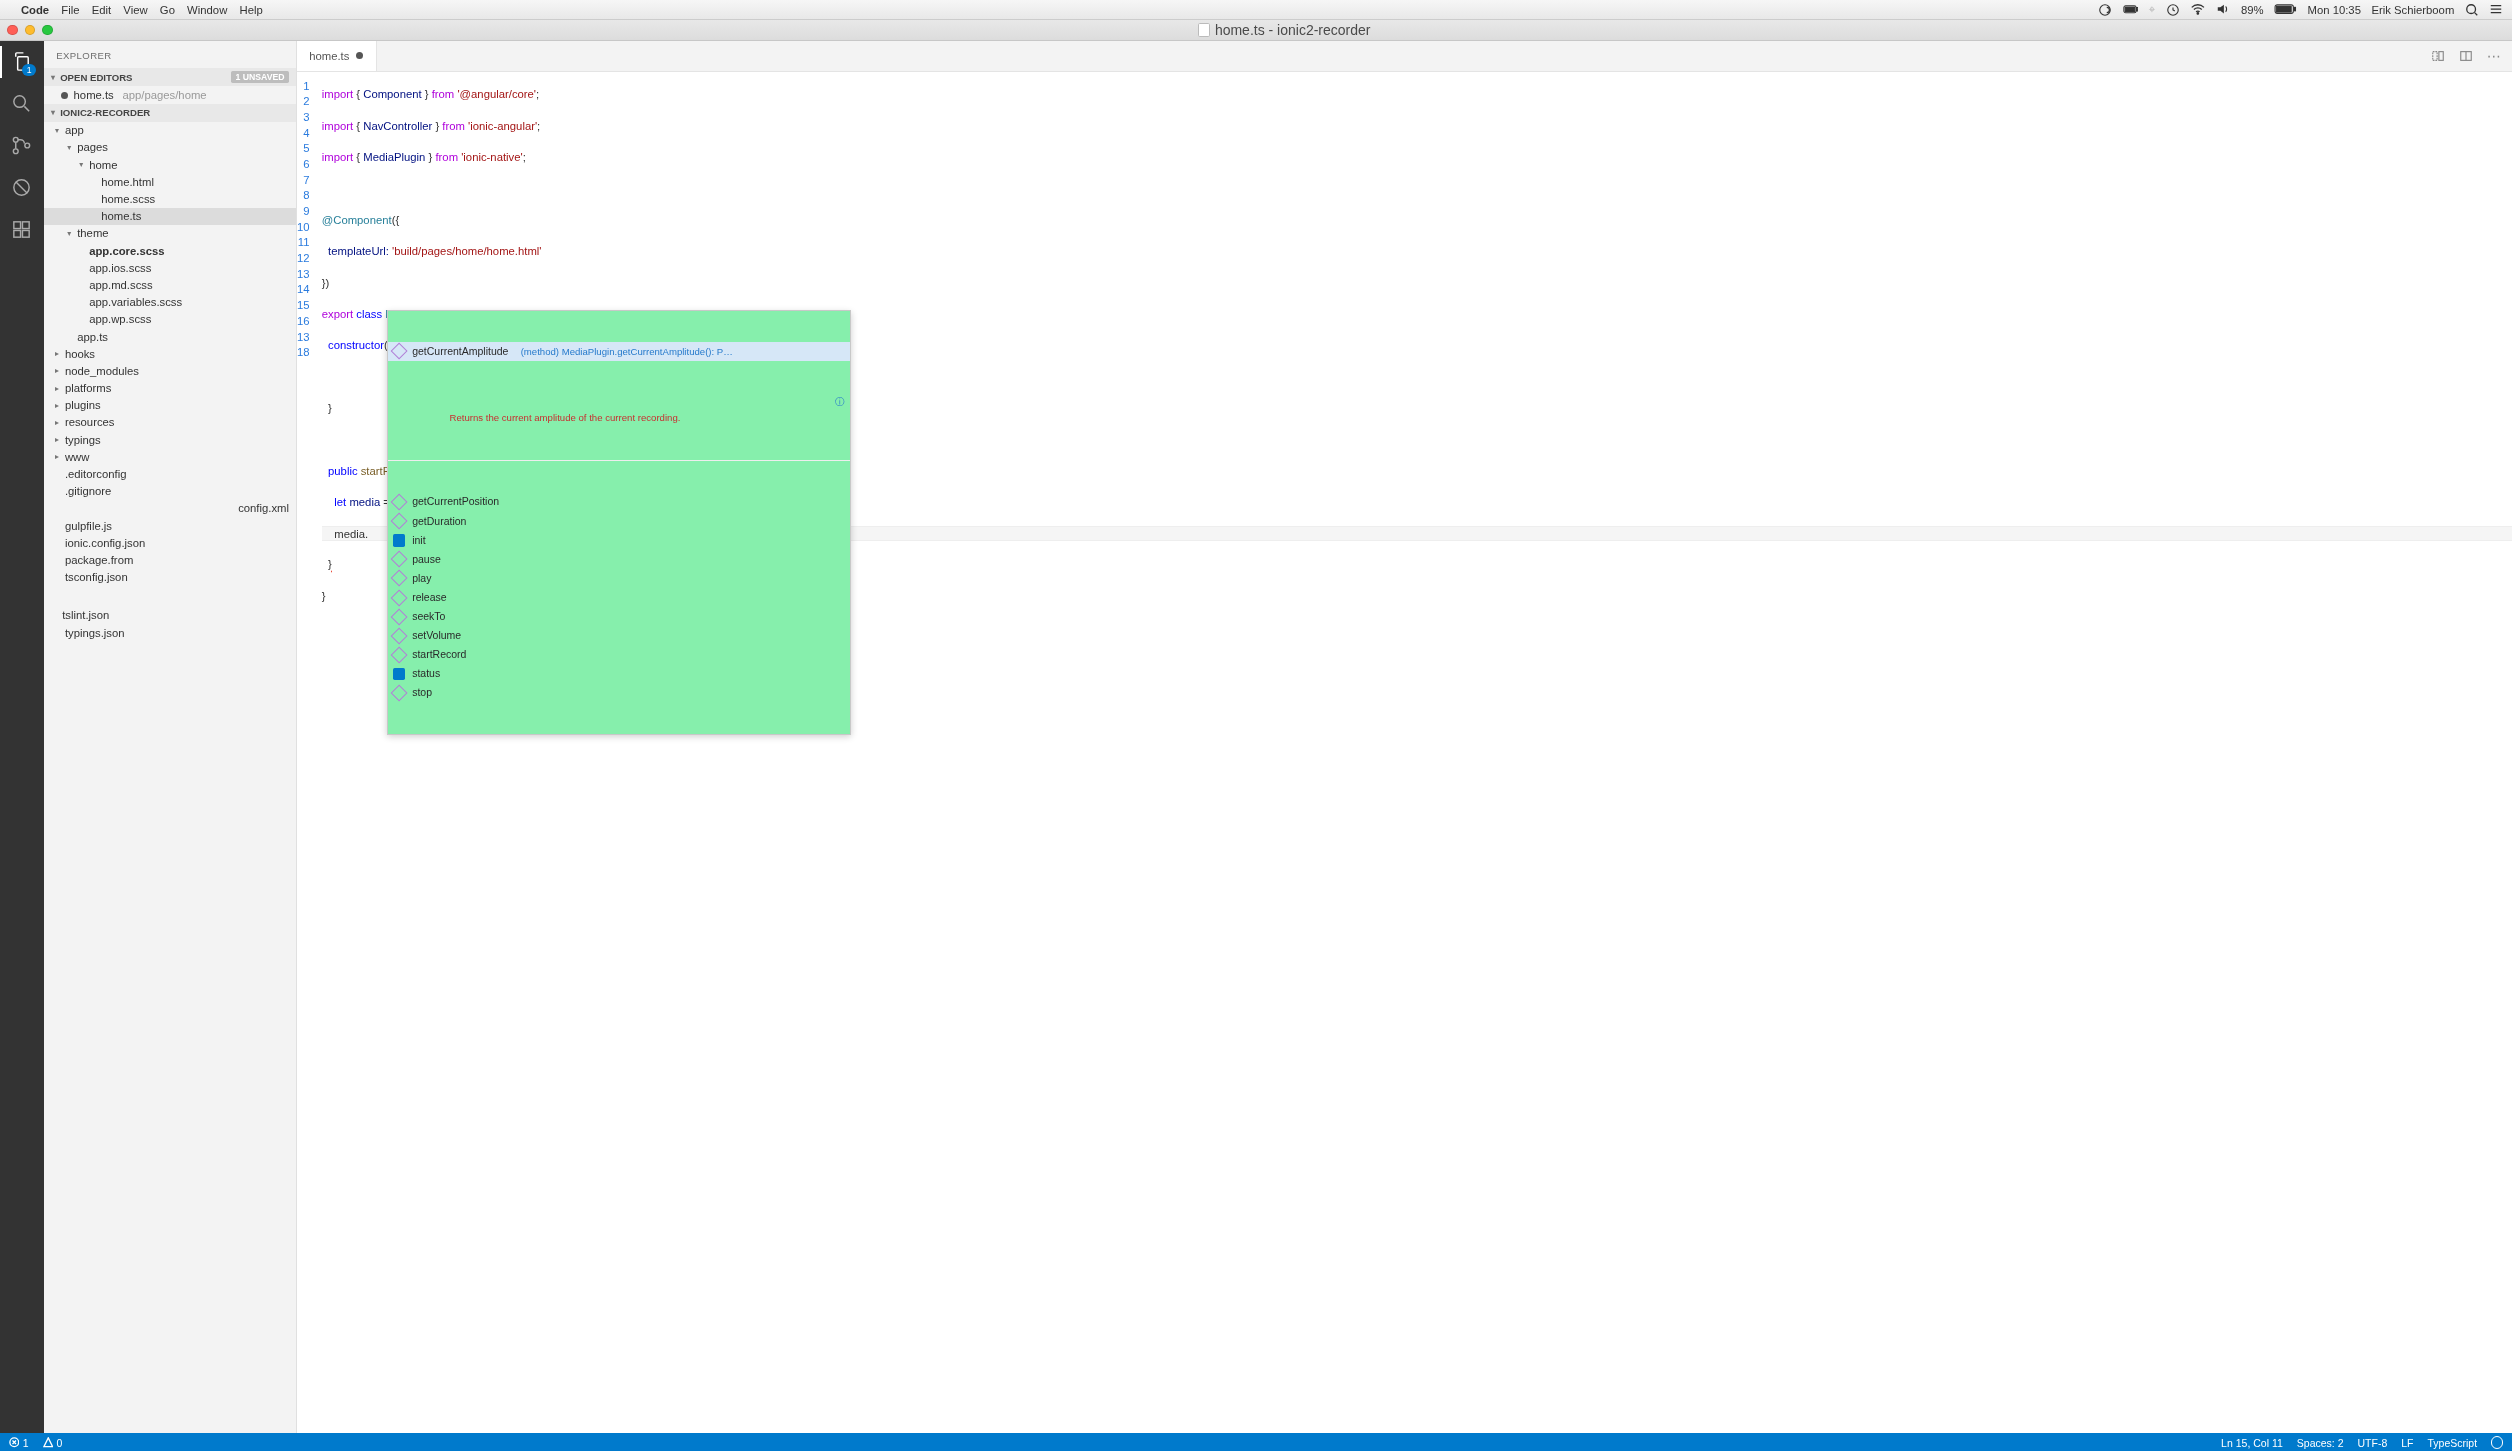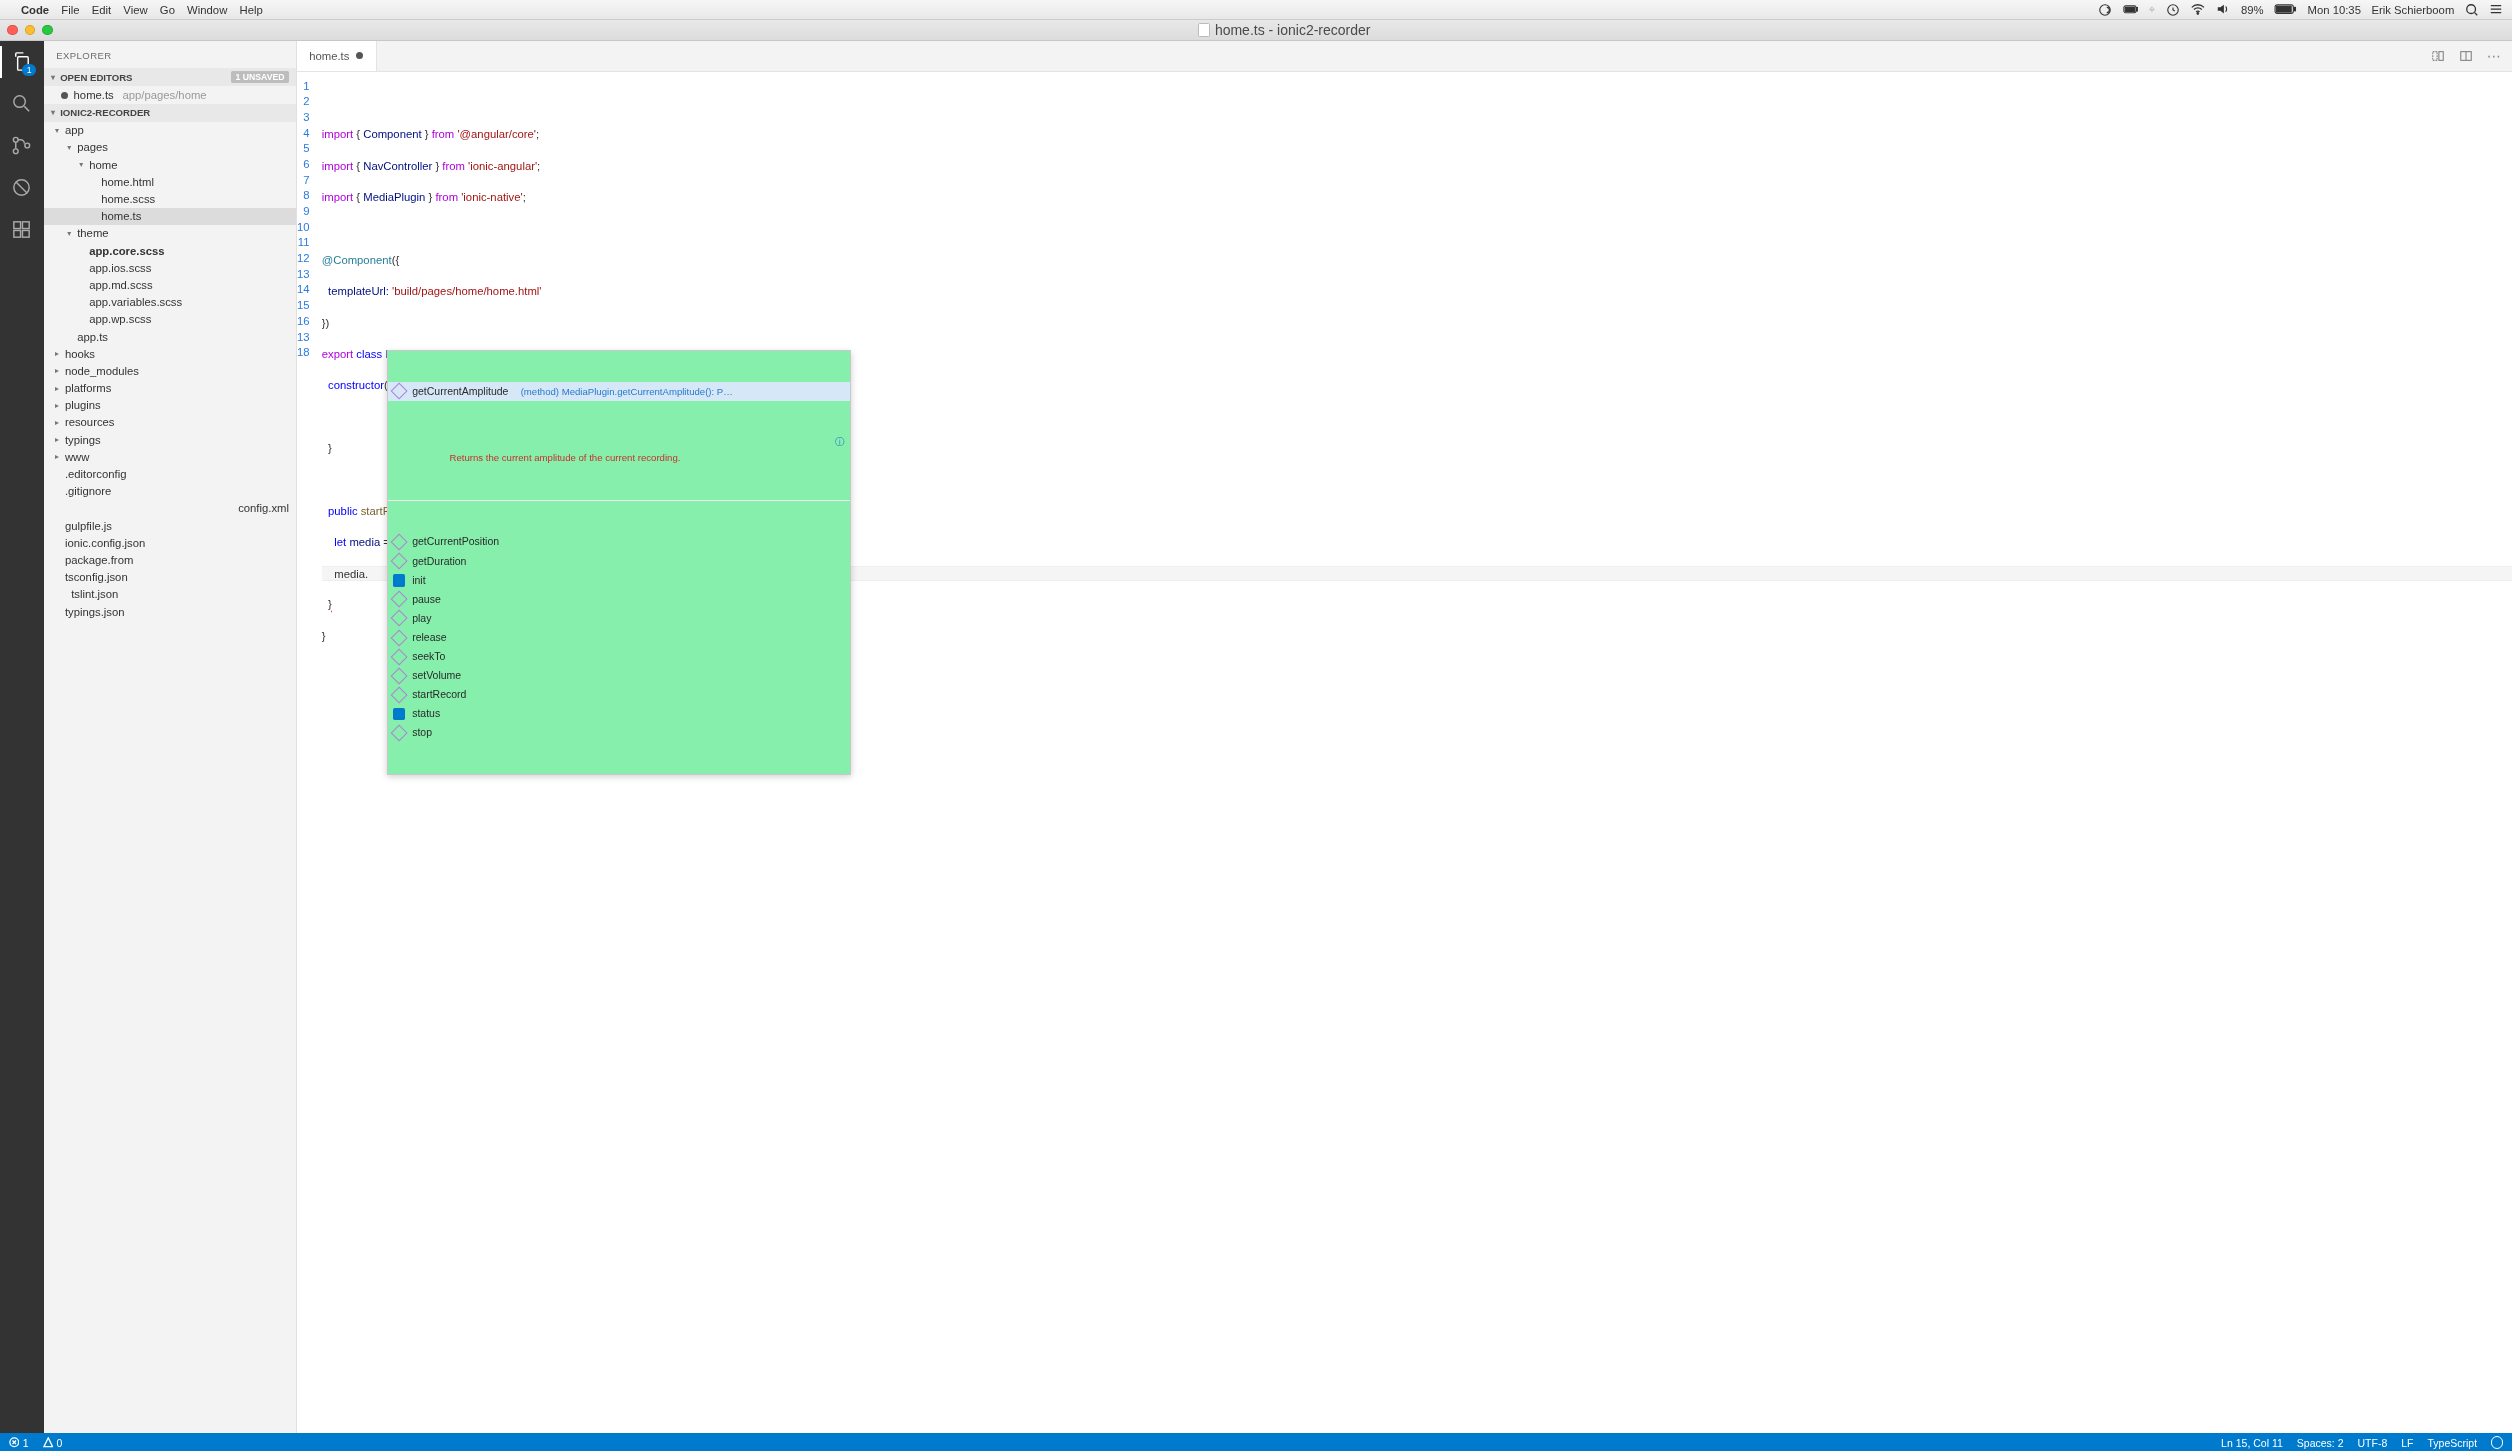--- a/index.html
+++ b/index.html
@@ -53,21 +53,21 @@
 .editor { flex:1; display:flex; flex-direction:column; background:#fff; position:relative; }
 .tabbar { height: 30.5px; background:#f3f3f3; display:flex; border-bottom:0.9px solid #e4e4e4; }
 .tab { display:flex; align-items:center; padding:0 12.2px; gap:7px; background:#fff; border-right:0.9px solid #e4e4e4; font-size:11.3px; color:#555; }
 .tab .tab-dirty { width:7px; height:7px; border-radius:50%; background:#555; }
 .tab-actions { margin-left:auto; display:flex; align-items:center; gap:12.2px; padding:0 10.5px; color:#888; }
 .tab-actions .ta { width:15.7px; height:15.7px; display:flex; align-items:center; justify-content:center; cursor:pointer; }
 
 .code-area { flex:1; display:flex; font-family: Menlo, Monaco, "Courier New", monospace; font-size:11.3px; line-height:15.7px; overflow:auto; position:relative; }
 .gutter { text-align:right; color:#2a7bde; padding: 7px 12.2px 0 0; user-select:none; }
 .gutter .ln { height:15.7px; }
-.code { padding-top:0; position:relative; flex:1; white-space:pre;margin-top:40px; }
+.code { padding-top:0; position:relative; flex:1; white-space:pre; }
 .code .line { height:15.7px; }
 .code .current-line { background:#f5f5f5; border-top:0.9px solid #eee; border-bottom:0.9px solid #eee; margin-top:-0.9px; }
 .squiggle { text-decoration: underline wavy #e51400; }
 
 .kw-purple { color:#af00db; }
 .kw-blue { color:#0000ff; }
 .kw-teal { color:#267f99; }
 .str-red { color:#a31515; }
 .prop-blue { color:#001080; }
 .fn-yellow { color:#795e26; }
@@ -332,21 +332,21 @@
             <span>ionic.config.json</span>
           </div>
           <div class="tree-row" style="padding-left: 8.7px;">
             <span class="no-chev"></span>
             <span>package.from</span>
           </div>
           <div class="tree-row" style="padding-left: 8.7px;">
             <span class="no-chev"></span>
             <span>tsconfig.json</span>
           </div>
-          <div class="tree-row" style="padding-left: 15px;">
+          <div class="tree-row" style="padding-left: 6px; margin-top: 21px;">
             <span class="no-chev"></span>
             <span>tslint.json</span>
           </div>
           <div class="tree-row" style="padding-left: 8.7px;">
             <span class="no-chev"></span>
             <span>typings.json</span>
           </div>
         </div>
     </div>
 

